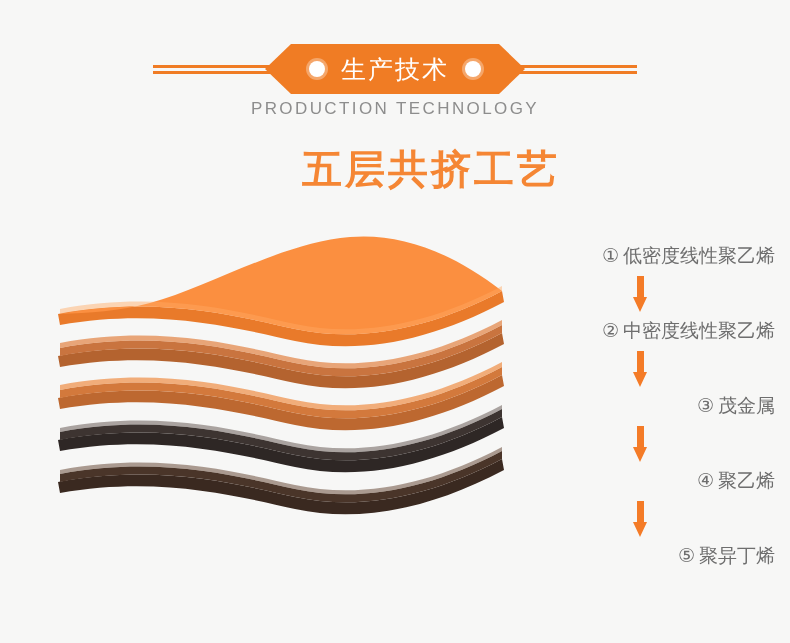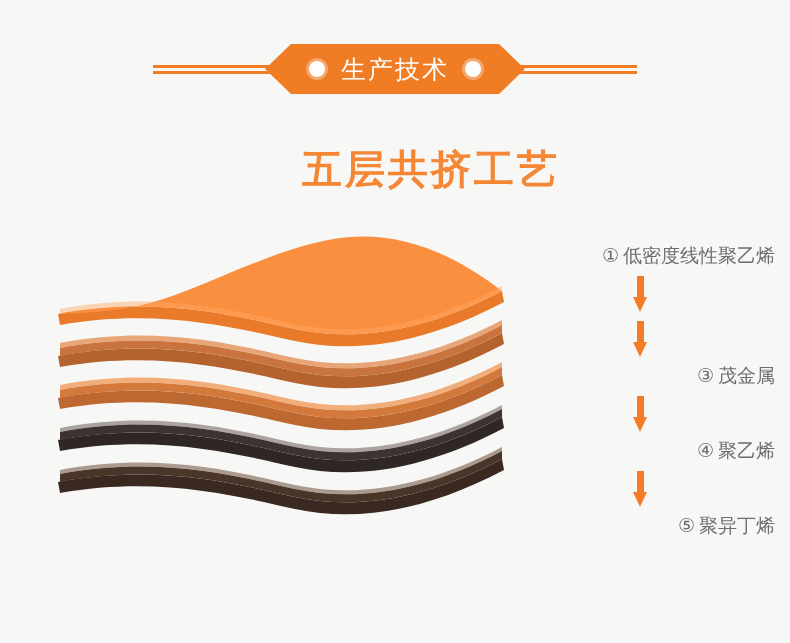--- a/index.html
+++ b/index.html
@@ -178,20 +178,21 @@
 
     <div class="hex">
       <span class="hex-dot"></span>
       <span class="hex-title">生产技术</span>
       <span class="hex-dot"></span>
     </div>
 
     <div class="rule rule-right"></div>
   </div>
 
+  <div class="subtitle">PRODUCTION TECHNOLOGY</div>
 </div>
 
 <div class="main-title">五层共挤工艺</div>
 
 <div class="illustration">
   <svg viewBox="0 0 500 330" xmlns="http://www.w3.org/2000/svg">
 
     <g>
       <path d="M30 268 L28 257 C130 238 210 260 265 272 C330 286 400 272 472 234 L474 245 C400 284 330 298 265 284 C210 272 130 250 30 268 Z" fill="#3a2920"></path>
       <path d="M30 257 C130 238 210 260 265 272 C330 286 400 272 472 234 L472 226 C400 264 330 278 265 264 C210 252 130 230 30 249 Z" fill="#4a3529"></path>
@@ -229,20 +230,23 @@
 
   <div class="flow-item">
     <span class="flow-num">①</span><span>低密度线性聚乙烯</span>
   </div>
 
   <div class="flow-arrow">
     <span class="shaft"></span>
       <span class="head"></span>
   </div>
 
+  <div class="flow-item">
+    <span class="flow-num">②</span><span>中密度线性聚乙烯</span>
+  </div>
 
   <div class="flow-arrow">
     <span class="shaft"></span>
       <span class="head"></span>
   </div>
 
   <div class="flow-item">
     <span class="flow-num">③</span><span>茂金属</span>
   </div>
 

